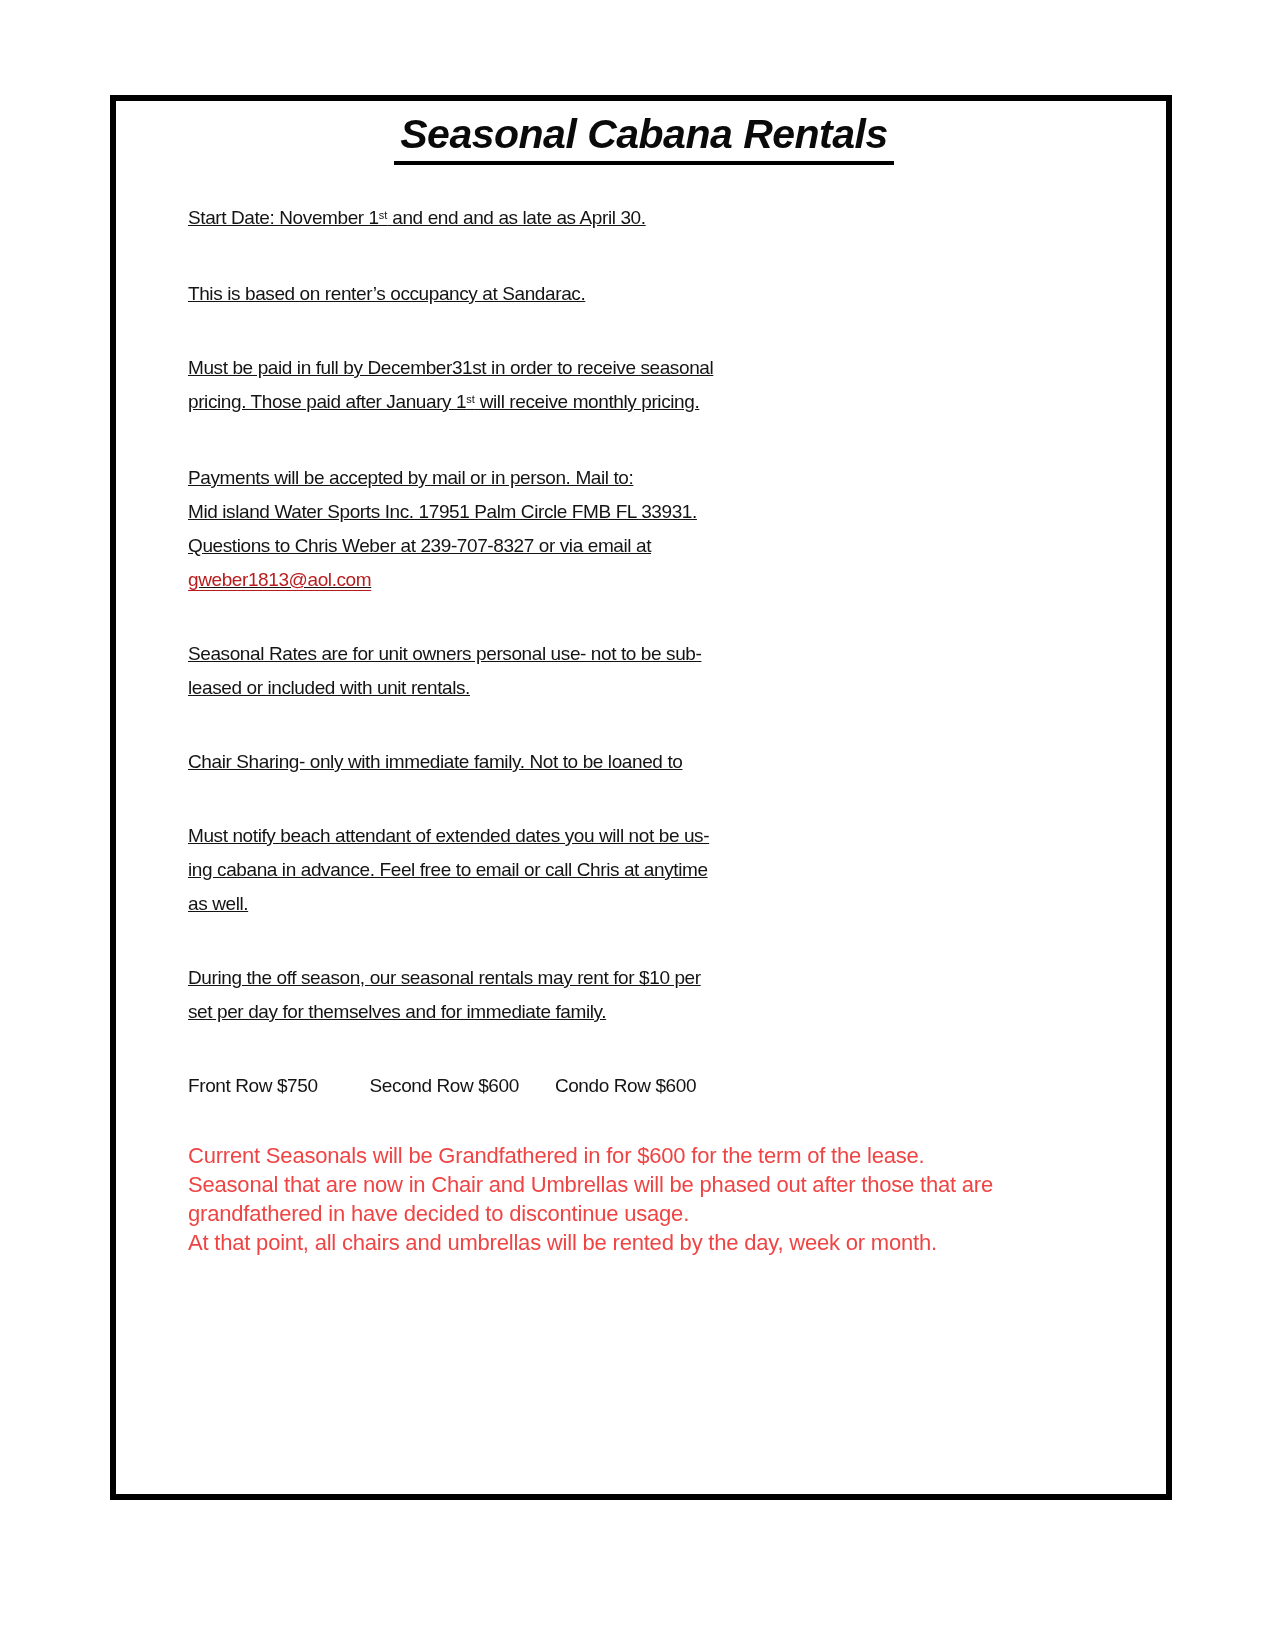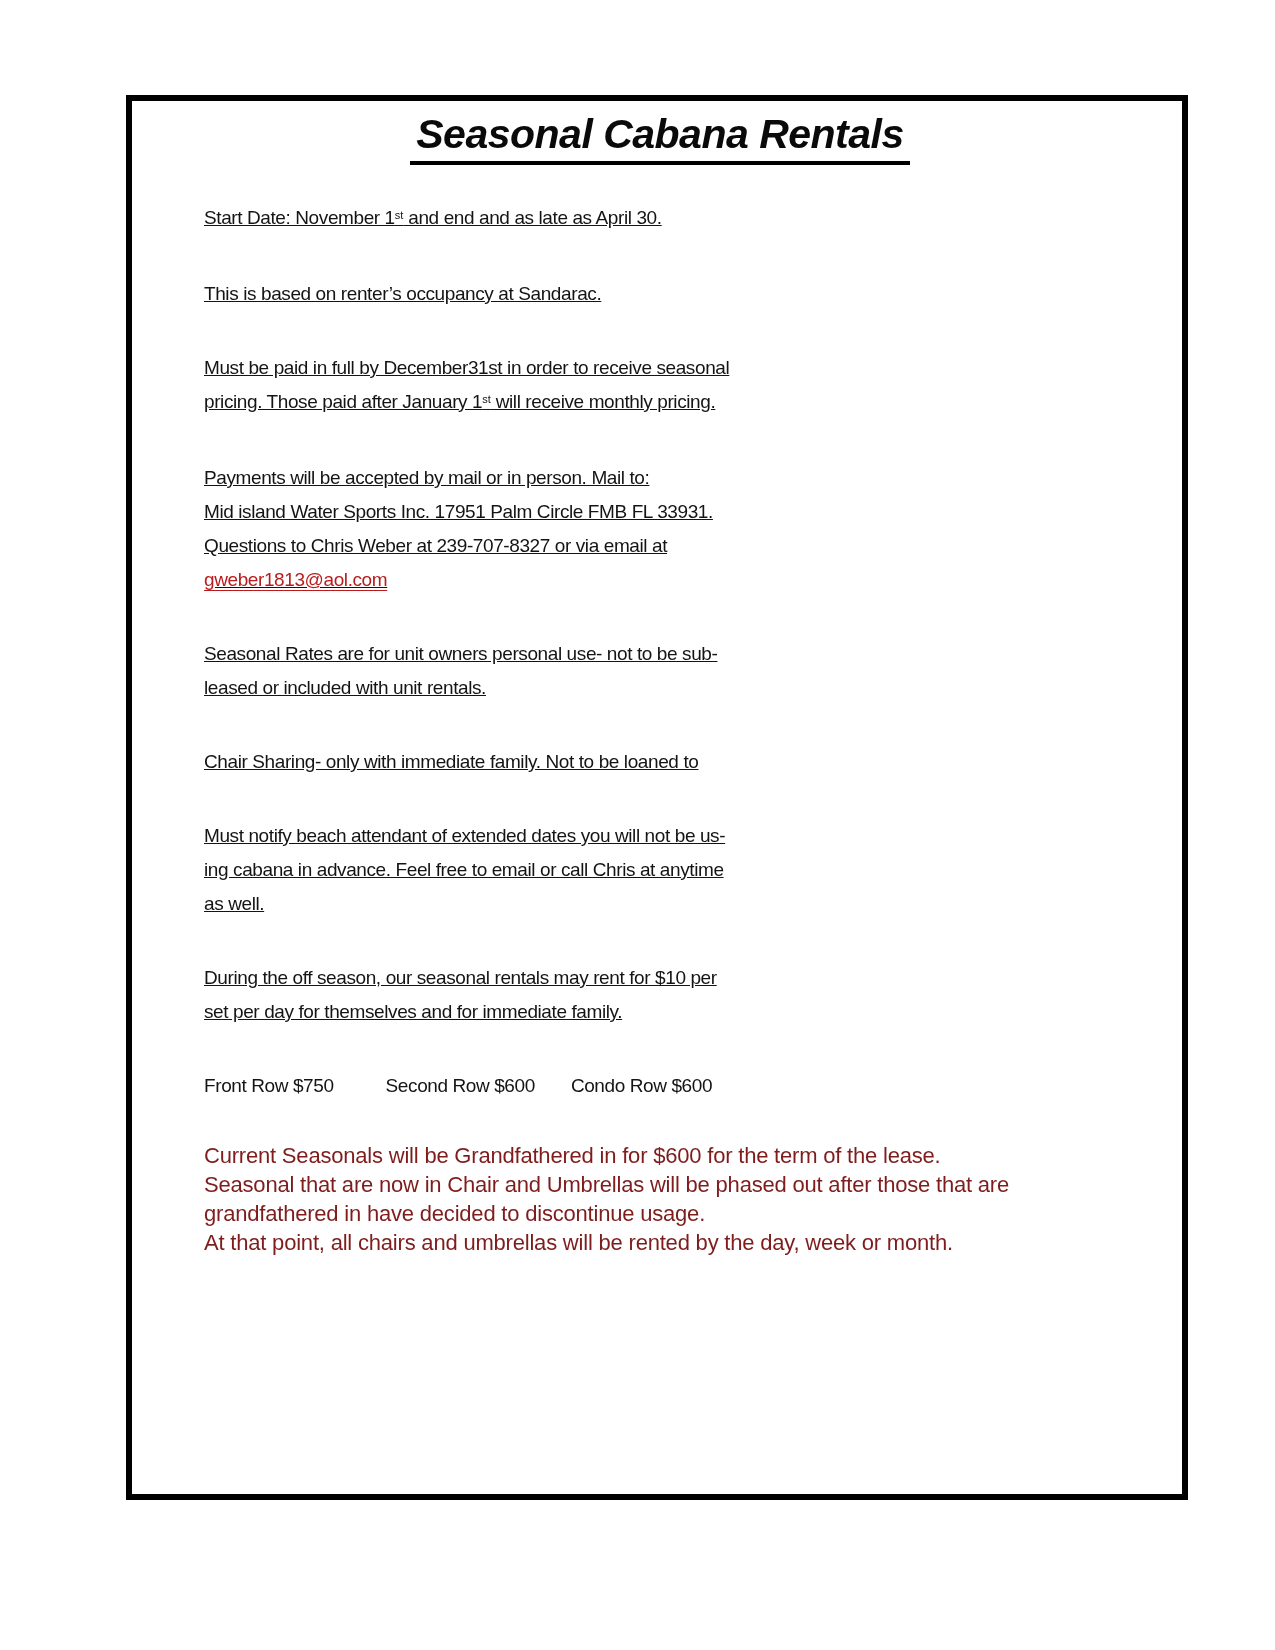--- a/index.html
+++ b/index.html
@@ -7,21 +7,21 @@
     position: relative;
     width: 1275px;
     height: 1650px;
     background: #ffffff;
     font-family: "Liberation Sans", sans-serif;
     color: #121212;
     overflow: hidden;
   }
   .frame {
     position: absolute;
-    left: 126px;
+    left: 110px;
     top: 95px;
     width: 1062px;
     height: 1405px;
     border: 6px solid #000000;
     box-sizing: border-box;
     padding: 8px 66px 0 72px;
   }
   .title-row {
     text-align: center;
     margin: 2px 0 0 0;
@@ -60,21 +60,21 @@
     cursor: pointer;
   }
   .rates-row span { display: inline-block; }
   .rate-front  { margin-right: 52px; }
   .rate-second { margin-right: 36px; }
   .fine-print {
     margin-top: 38px;
     font-size: 22px;
     line-height: 29px;
     letter-spacing: -0.2px;
-    color: #7f1d1d;
+    color: #ef4444;
   }
 </style>
 </head>
 <body>
 
 <div class="page">
   <div class="frame">
 
     <div class="title-row">
       <span class="doc-title">Seasonal Cabana Rentals</span>

